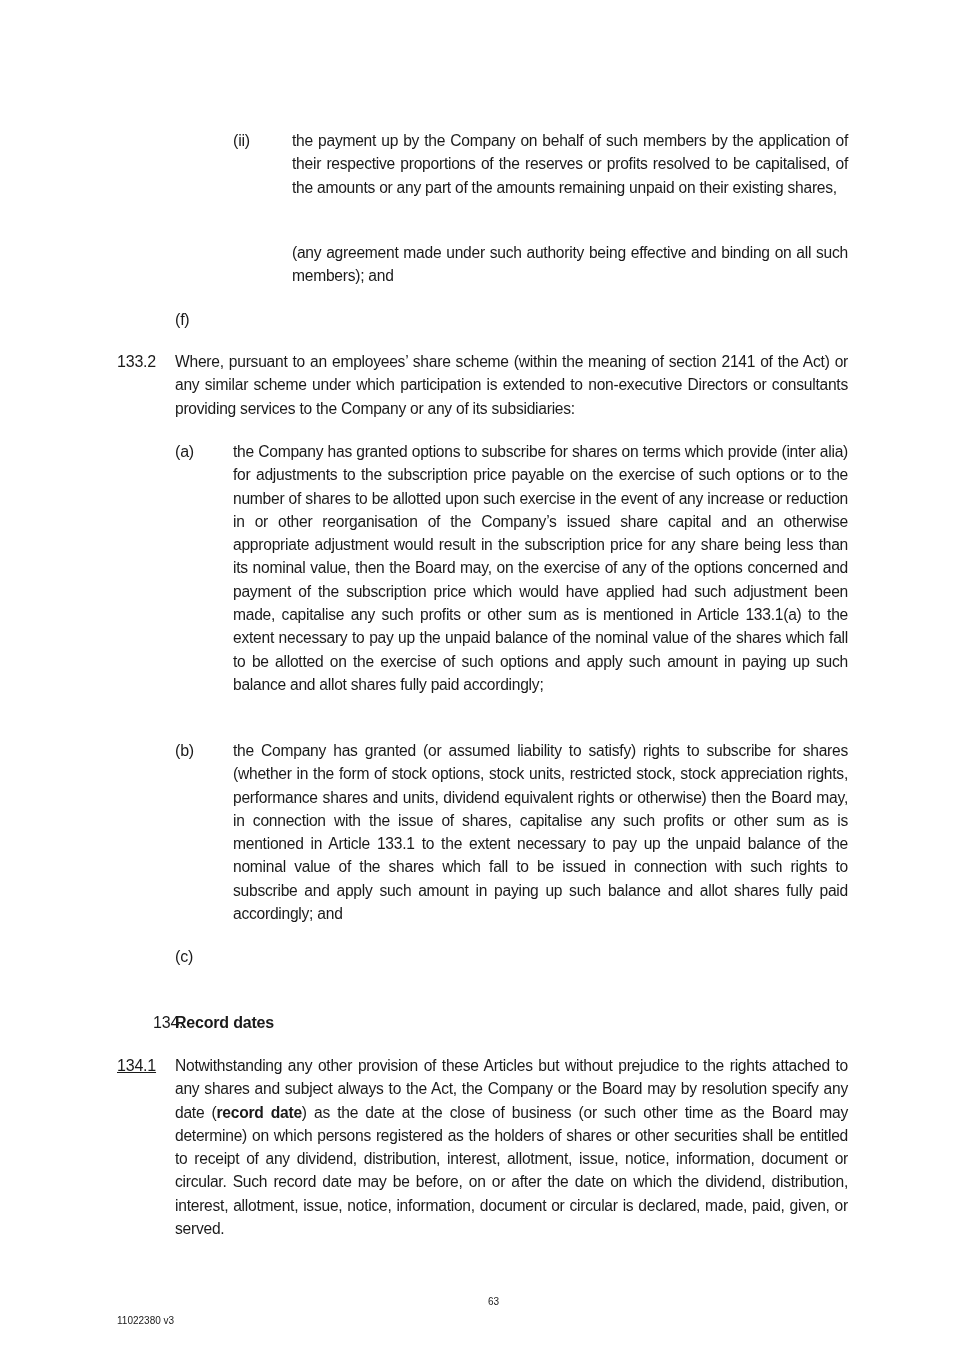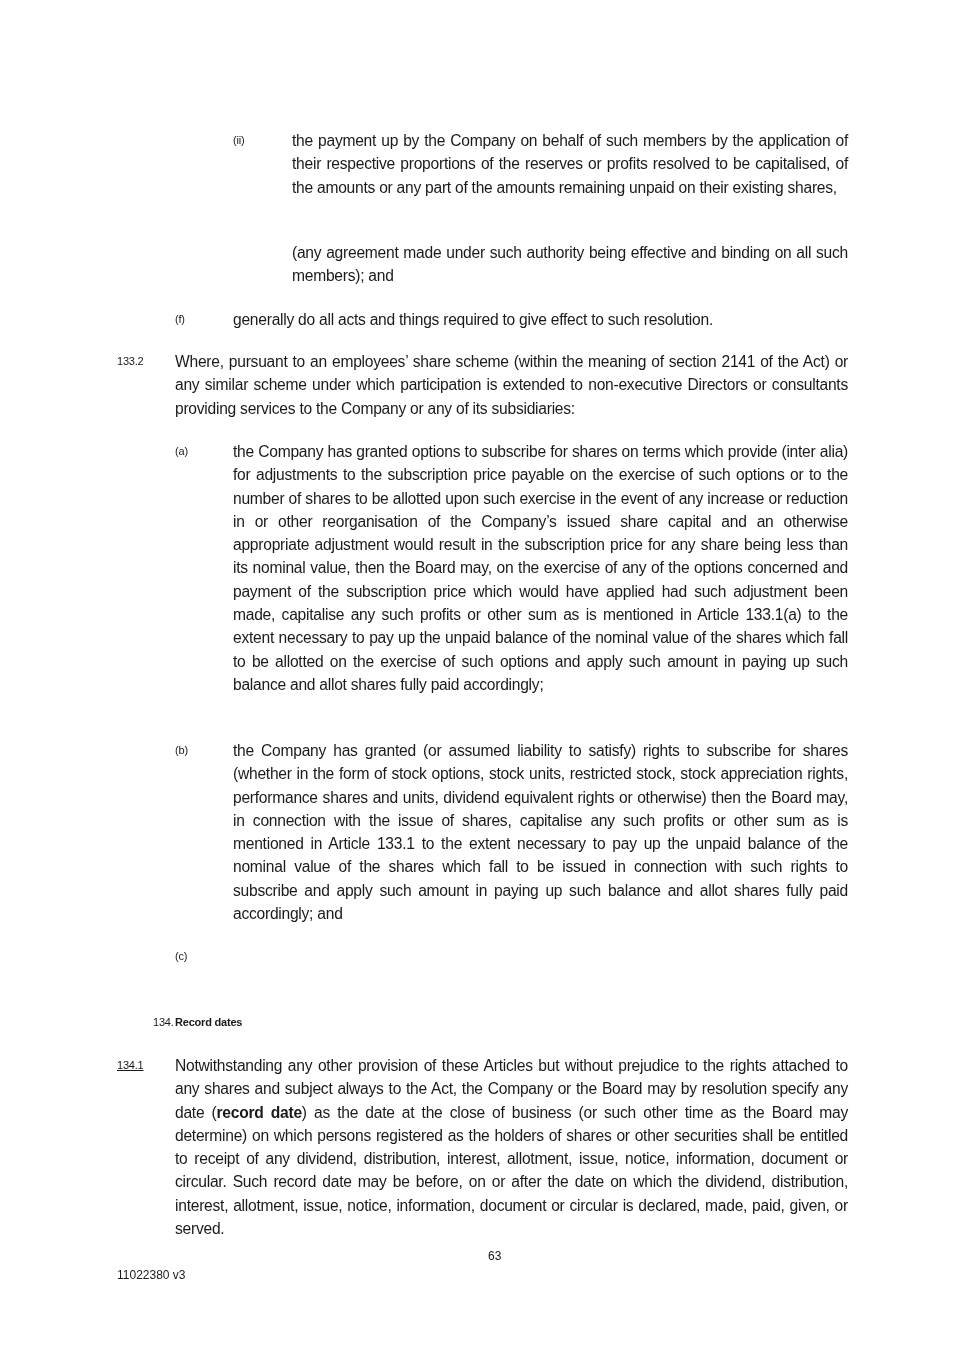--- a/index.html
+++ b/index.html
@@ -1,36 +1,35 @@
 <!DOCTYPE html>
 <html><head>
 <meta charset="utf-8">
 <style>
   html, body { margin:0; padding:0; background:#ffffff; }
   body { width:965px; height:1365px; position:relative; overflow:hidden;
          font-family:"Liberation Sans", sans-serif; color:#1a1a1a; }
   .page { position:absolute; left:0; top:0; width:965px; height:1365px; }
   .blk { position:absolute; font-size:15.6px; line-height:23.3px; text-align:justify;
          letter-spacing:-0.25px; word-spacing:0px; }
-  .num { position:absolute; font-size:11px; line-height:23.3px; letter-spacing:-0.2px; }
+  .num { position:absolute; font-size:16px; line-height:23.3px; letter-spacing:-0.2px; }
   .bold { font-weight:bold; }
-  .footer-num { position:absolute; font-size:12px; line-height:14px; }
+  .footer-num { position:absolute; font-size:10px; line-height:14px;margin-top:46px; }
 </style>
 </head>
 <body>
 
 <div class="page">
 
   <div class="num" style="left:233px; top:129px;">(ii)</div>
   <div class="blk" style="left:292px; top:129px; width:556px;">the payment up by the Company on behalf of such members by the application of their respective proportions of the reserves or profits resolved to be capitalised, of the amounts or any part of the amounts remaining unpaid on their existing shares,</div>
 
   <div class="blk" style="left:292px; top:241px; width:556px;">(any agreement made under such authority being effective and binding on all such members); and</div>
 
   <div class="num" style="left:175px; top:308px;">(f)</div>
-  <div class="blk" style="left:233px; top:308px; width:615px;">generally do all acts and things required to give effect to such resolution.</div>
 
   <div class="num" style="left:117px; top:350px;">133.2</div>
   <div class="blk" style="left:175px; top:350px; width:673px;">Where, pursuant to an employees’ share scheme (within the meaning of section 2141 of the Act) or any similar scheme under which participation is extended to non-executive Directors or consultants providing services to the Company or any of its subsidiaries:</div>
 
   <div class="num" style="left:175px; top:440px;">(a)</div>
   <div class="blk" style="left:233px; top:440px; width:615px;">the Company has granted options to subscribe for shares on terms which provide (inter alia) for adjustments to the subscription price payable on the exercise of such options or to the number of shares to be allotted upon such exercise in the event of any increase or reduction in or other reorganisation of the Company’s issued share capital and an otherwise appropriate adjustment would result in the subscription price for any share being less than its nominal value, then the Board may, on the exercise of any of the options concerned and payment of the subscription price which would have applied had such adjustment been made, capitalise any such profits or other sum as is mentioned in Article 133.1(a) to the extent necessary to pay up the unpaid balance of the nominal value of the shares which fall to be allotted on the exercise of such options and apply such amount in paying up such balance and allot shares fully paid accordingly;</div>
 
   <div class="num" style="left:175px; top:739px;">(b)</div>
   <div class="blk" style="left:233px; top:739px; width:615px;">the Company has granted (or assumed liability to satisfy) rights to subscribe for shares (whether in the form of stock options, stock units, restricted stock, stock appreciation rights, performance shares and units, dividend equivalent rights or otherwise) then the Board may, in connection with the issue of shares, capitalise any such profits or other sum as is mentioned in Article 133.1 to the extent necessary to pay up the unpaid balance of the nominal value of the shares which fall to be issued in connection with such rights to subscribe and apply such amount in paying up such balance and allot shares fully paid accordingly; and</div>
 

